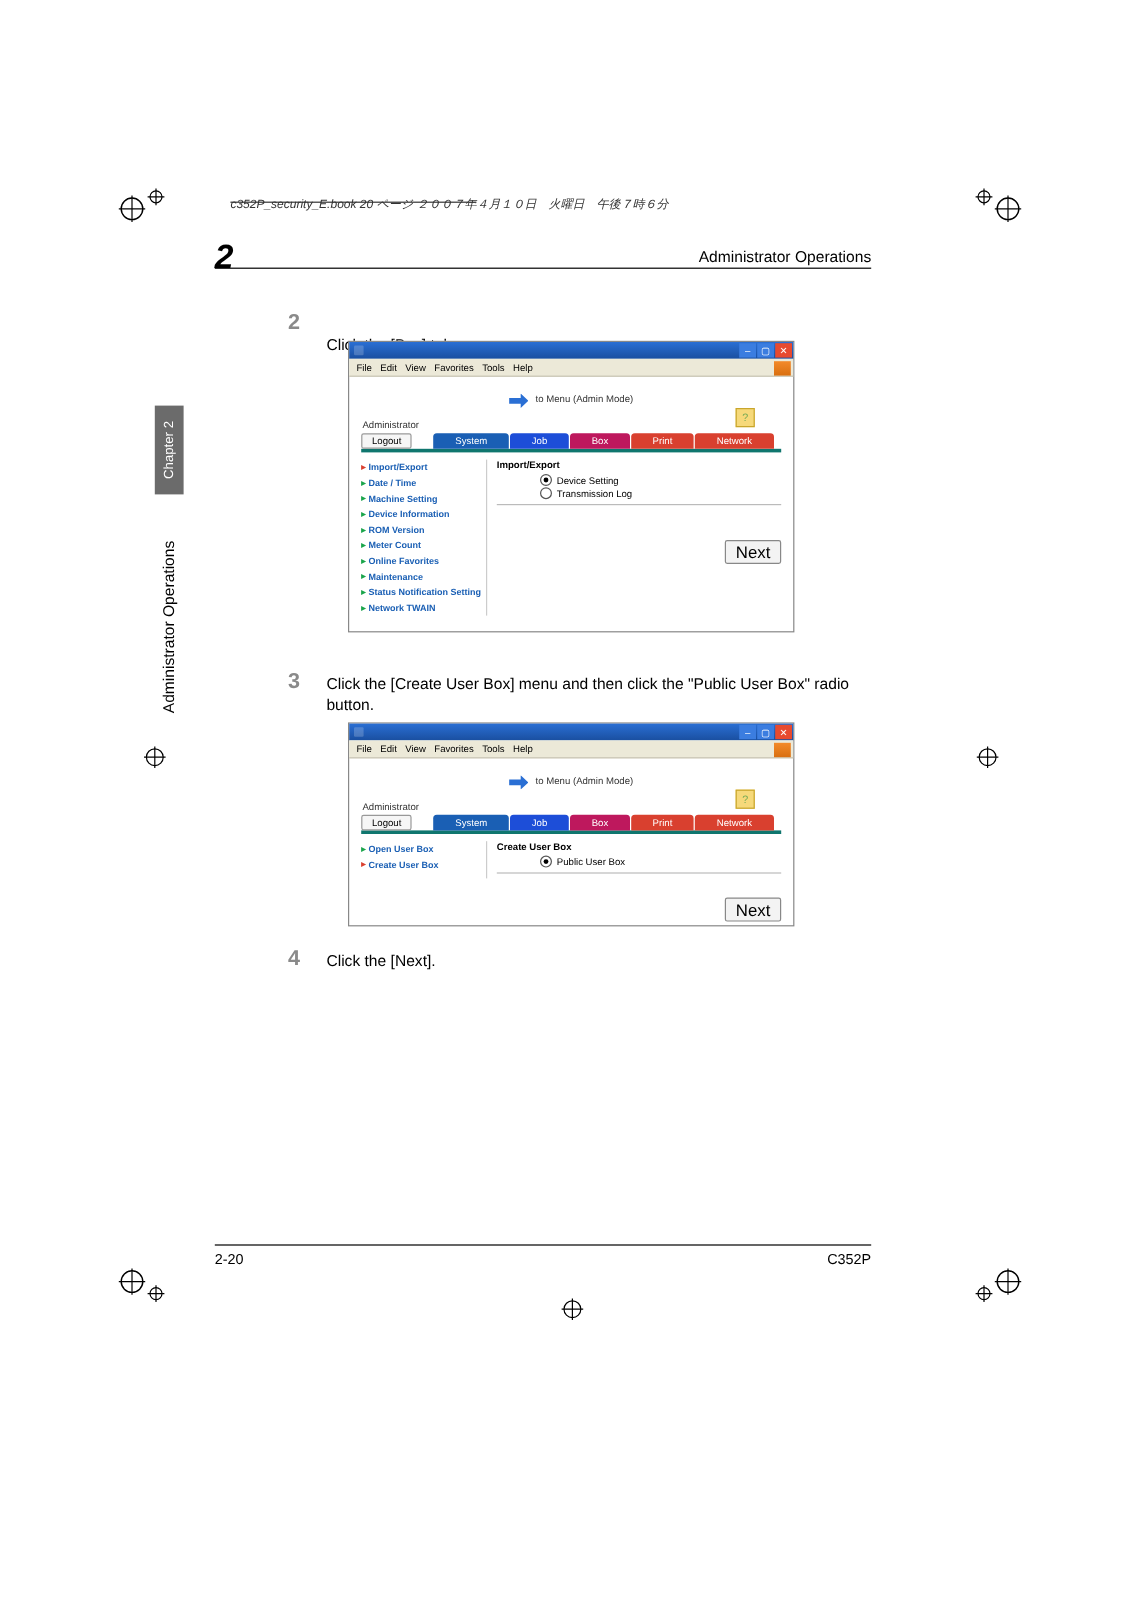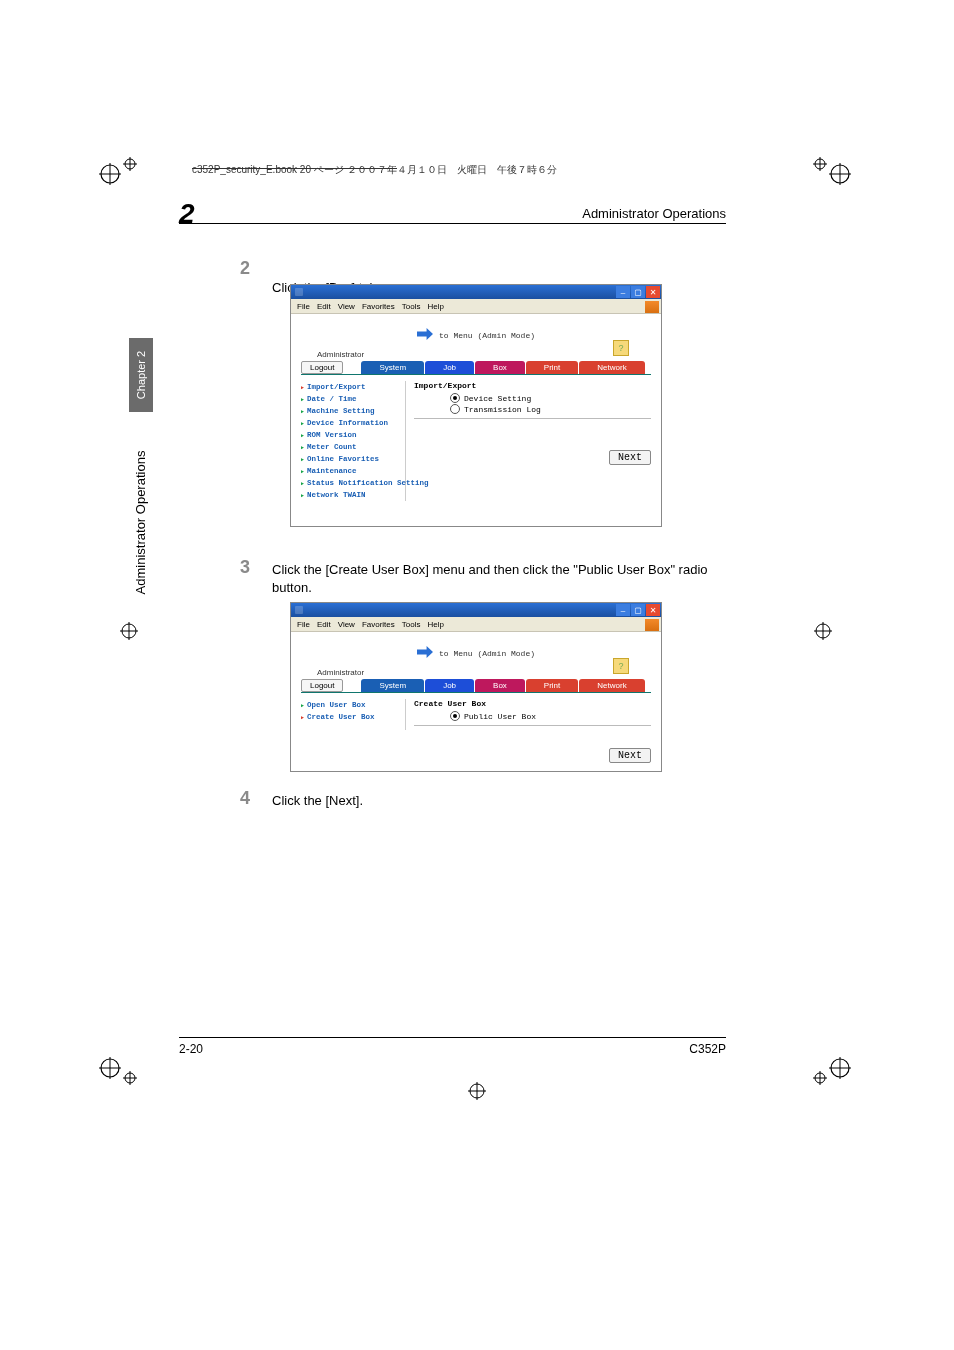--- a/index.html
+++ b/index.html
@@ -16,20 +16,21 @@
   .cropmark svg { display: block; }
 
   .header-line {
     position: absolute;
     left: 192px;
     top: 163px;
     font-size: 10px;
     color: #333;
     width: 540px;
     white-space: nowrap;
+    font-style: italic;
   }
   .header-line-rule {
     position: absolute;
     left: 192px;
     top: 168px;
     height: 1px;
     width: 205px;
     border-top: 1px solid #333;
     overflow: hidden;
   }
@@ -135,54 +136,53 @@
     width: 14px;
     height: 12px;
     background: linear-gradient(#f38a2a,#d96f10);
   }
   .ss-content {
     padding: 14px 10px 10px 10px;
     position: relative;
   }
   .ss-mode-row {
     display: flex;
-    align-items: flex-end;
+    align-items: flex-start;
     justify-content: center;
     gap: 6px;
     font-size: 8px;
     color: #333;
     position: relative;
-    font-family: Liberation Mono, monospace;
   }
   .ss-mode-row .printer-icon {
     width: 16px; height: 12px; background:#2a6fd4; clip-path: polygon(0 30%, 60% 30%, 60% 0, 100% 50%, 60% 100%, 60% 70%, 0 70%);
   }
   .ss-help {
     position: absolute;
     right: 32px;
     top: 26px;
     width: 14px; height: 14px;
     background:#f6d97a;
     border:1px solid #c9a62c;
     font-size:9px;
     display:flex; align-items:center; justify-content:center;
     color:#7a5;
   }
   .ss-admin-label {
     font-size: 8px;
     color: #333;
     margin-top: 10px;
-    margin-left: 16px;
+    margin-left: 1px;
   }
   .ss-tabrow {
     display: flex;
     align-items: center;
     gap: 0;
     margin-top: 2px;
-    border-bottom: 1px solid #0f766e;
+    border-bottom: 3px solid #0f766e;
   }
   .ss-logout {
     border: 1px solid #999;
     border-radius: 2px;
     padding: 1px 8px;
     font-size: 8px;
     background: #f6f6f6;
     margin-right: 18px;
   }
   .ss-tab {
@@ -194,21 +194,20 @@
   }
   .t-system { background:#1a5fb4; }
   .t-job { background:#1d4ed8; }
   .t-box { background:#be185d; }
   .t-print { background:#d9402f; }
   .t-network { background:#d9402f; }
   .ss-main {
     display: flex;
     margin-top: 6px;
     gap: 8px;
-    font-family: Liberation Mono, monospace;
   }
   .ss-side {
     width: 100px;
     border-right: 1px solid #ccc;
     padding-right: 4px;
   }
   .ss-side-item {
     font-size: 7.5px;
     color: #1a5fb4;
     font-weight: bold;
@@ -233,21 +232,21 @@
   .ss-pane hr { border:none; border-top:1px solid #bbb; margin:4px 0; }
   .ss-radio-row { display:flex; align-items:center; gap:4px; margin:1px 0;padding-left:36px; }
   .ss-radio { width:8px; height:8px; border:1px solid #555; border-radius:50%; display:inline-flex; align-items:center; justify-content:center; }
   .ss-radio.checked::after { content:""; width:4px; height:4px; background:#000; border-radius:50%; }
   .ss-next {
     position: absolute;
     right: 10px;
     border:1px solid #888;
     border-radius:2px;
     padding: 1px 8px;
-    font-size: 10px;
+    font-size: 14px;
     background:#f3f3f3;
   }
 
   .footer-rule {
     position:absolute;
     left:179px; right:228px;
     top:1037px;
     border-top:1px solid #000;
   }
   .footer-left { position:absolute; left:179px; top:1042px; font-size:12px; }

